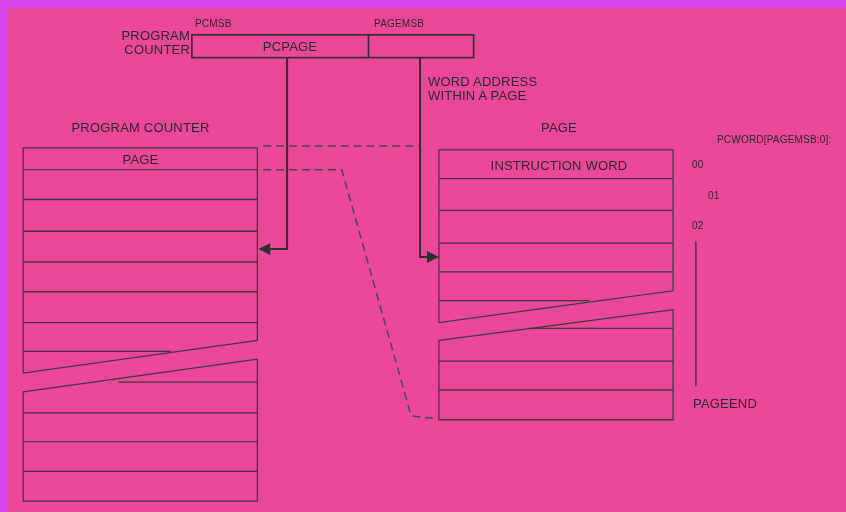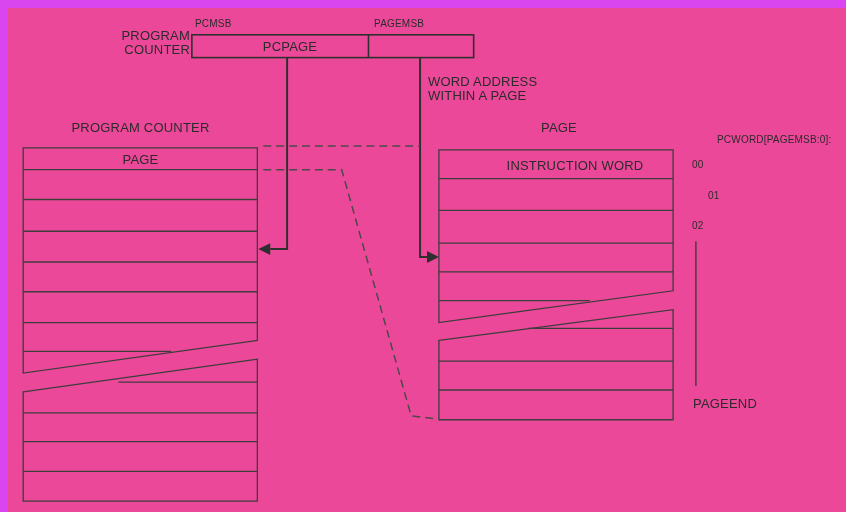--- a/index.html
+++ b/index.html
@@ -112,21 +112,21 @@
     <div>WORD ADDRESS</div>
     <div>WITHIN A PAGE</div>
   </div>
 
   <div class="lbl cell-center" style="left:14px; top:113px; width:237px; height:14px;">PROGRAM COUNTER</div>
 
   <div class="lbl cell-center" style="left:14px; top:141px; width:237px; height:22px;">PAGE</div>
 
   <div class="lbl cell-center" style="left:433px; top:113px; width:236px; height:14px;">PAGE</div>
 
-  <div class="lbl cell-center" style="left:433px; top:143px; width:236px; height:29px;margin-left:16px;">INSTRUCTION WORD</div>
+  <div class="lbl cell-center" style="left:433px; top:143px; width:236px; height:29px;">INSTRUCTION WORD</div>
 
   <div class="lbl small" style="left:677px; top:125px;margin-left:32px;">PCWORD[PAGEMSB:0]:</div>
 
   <div class="lbl small" style="left:684px; top:150px;">00</div>
 
   <div class="lbl small" style="left:700px; top:181px;">01</div>
 
   <div class="lbl small" style="left:684px; top:211px;text-align:right;">02</div>
 
   <div class="lbl" style="left:685px; top:389px;">PAGEEND</div>

